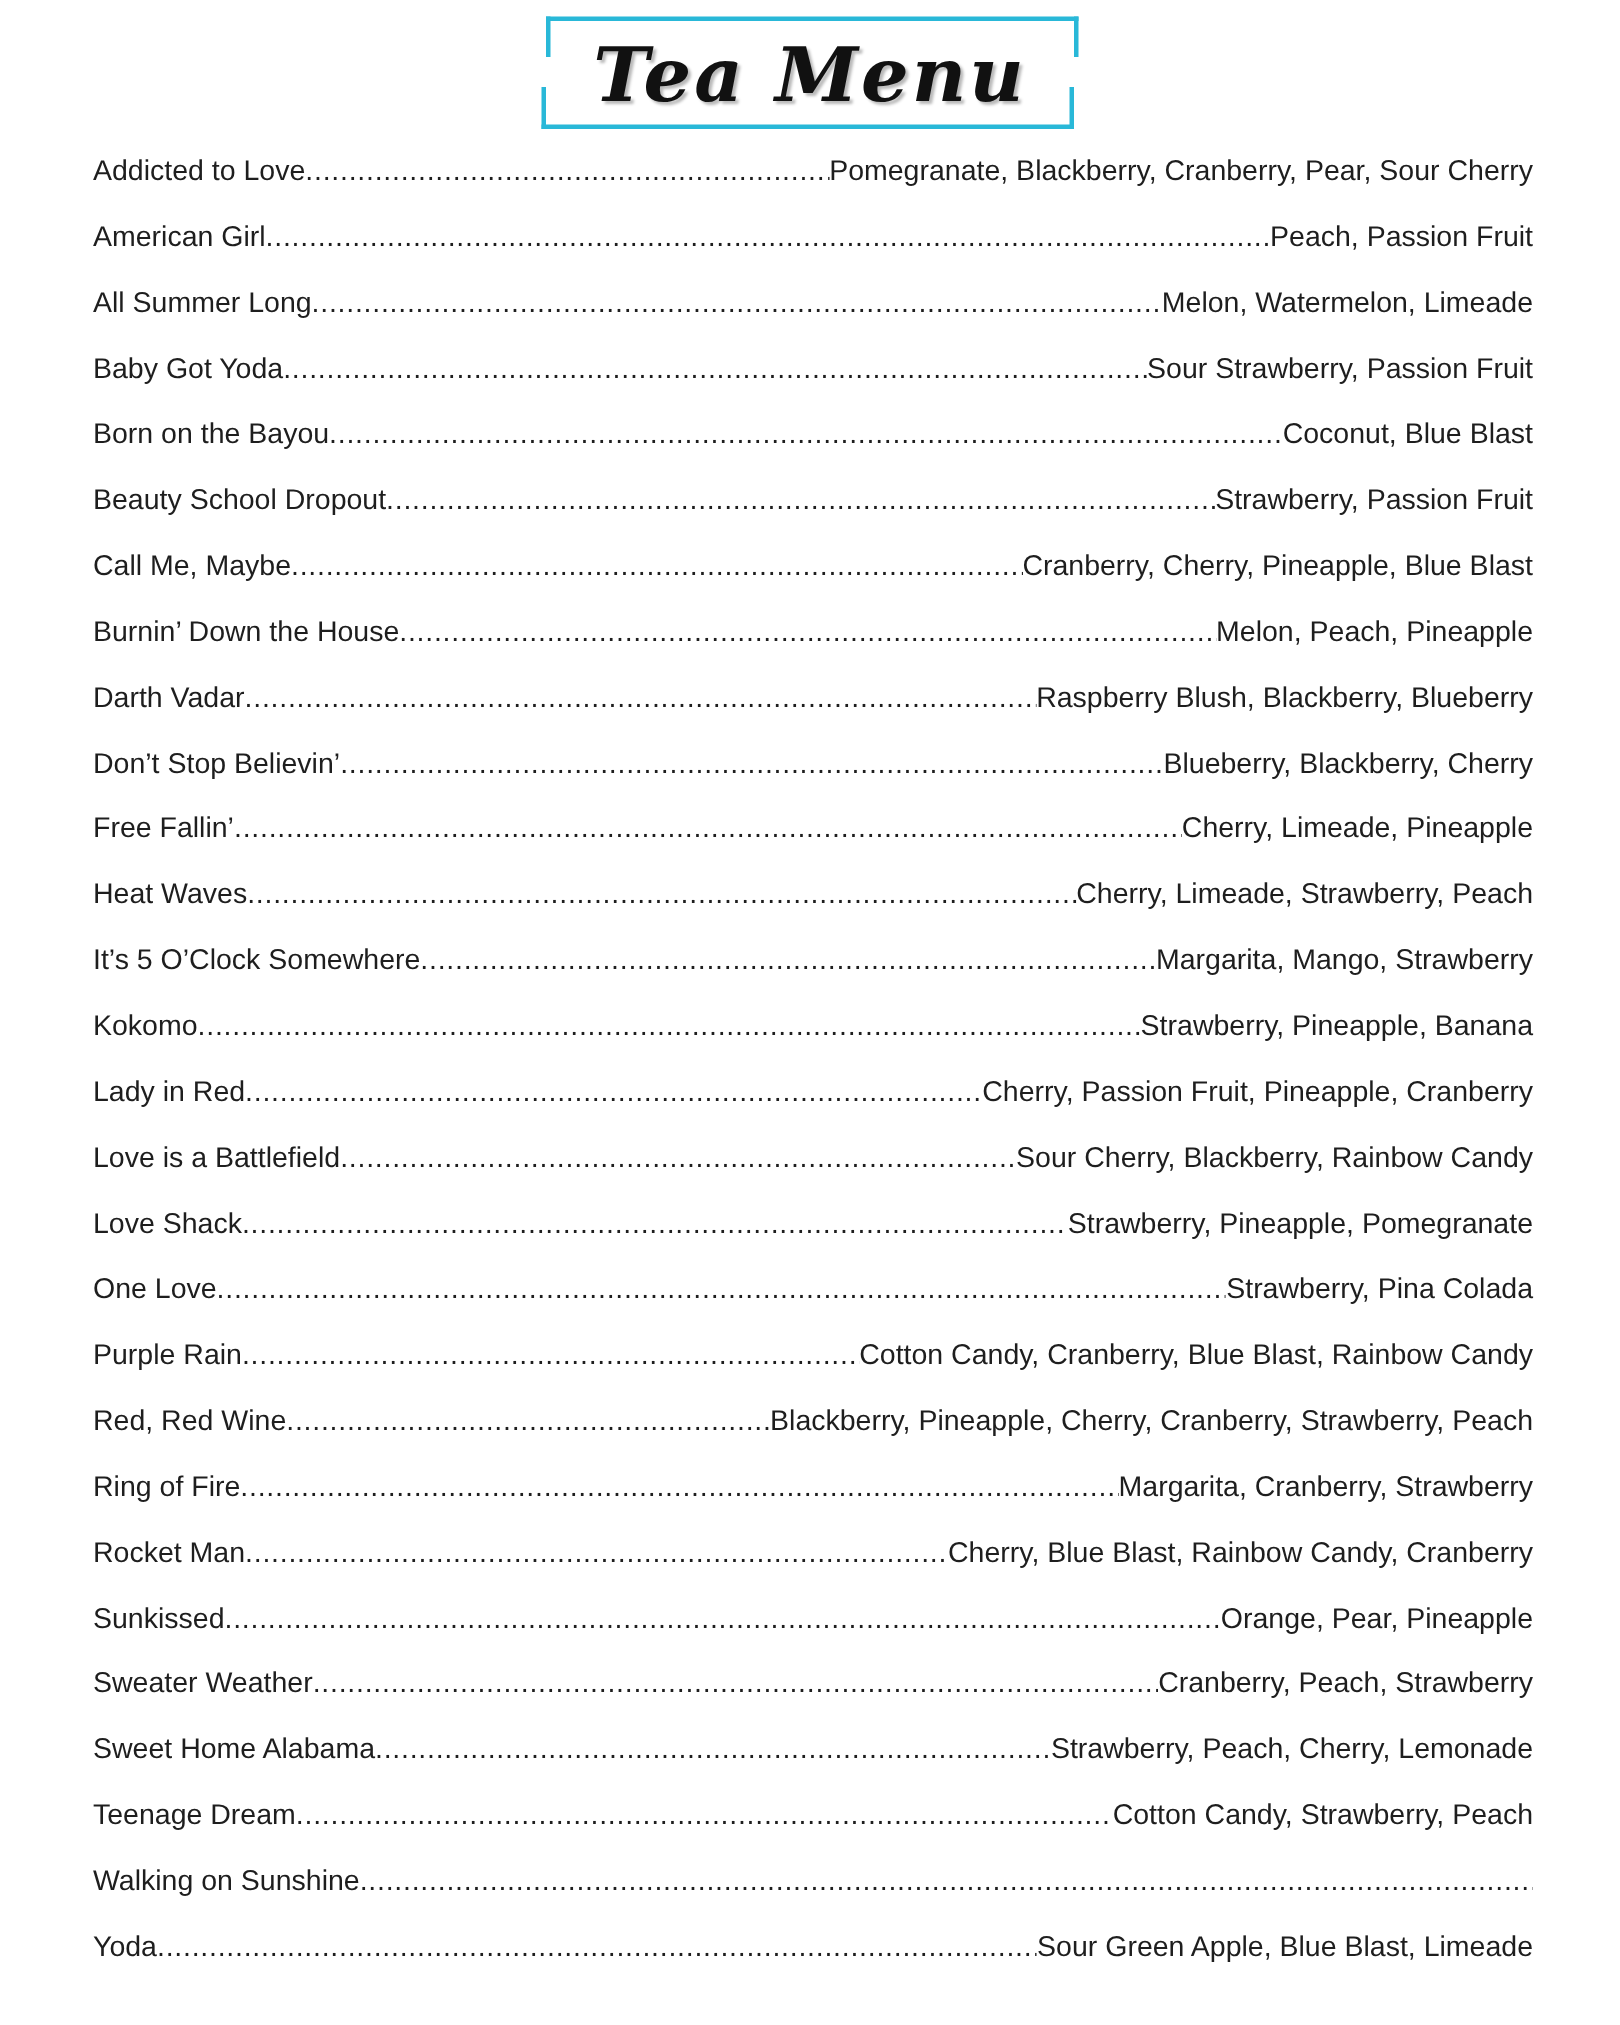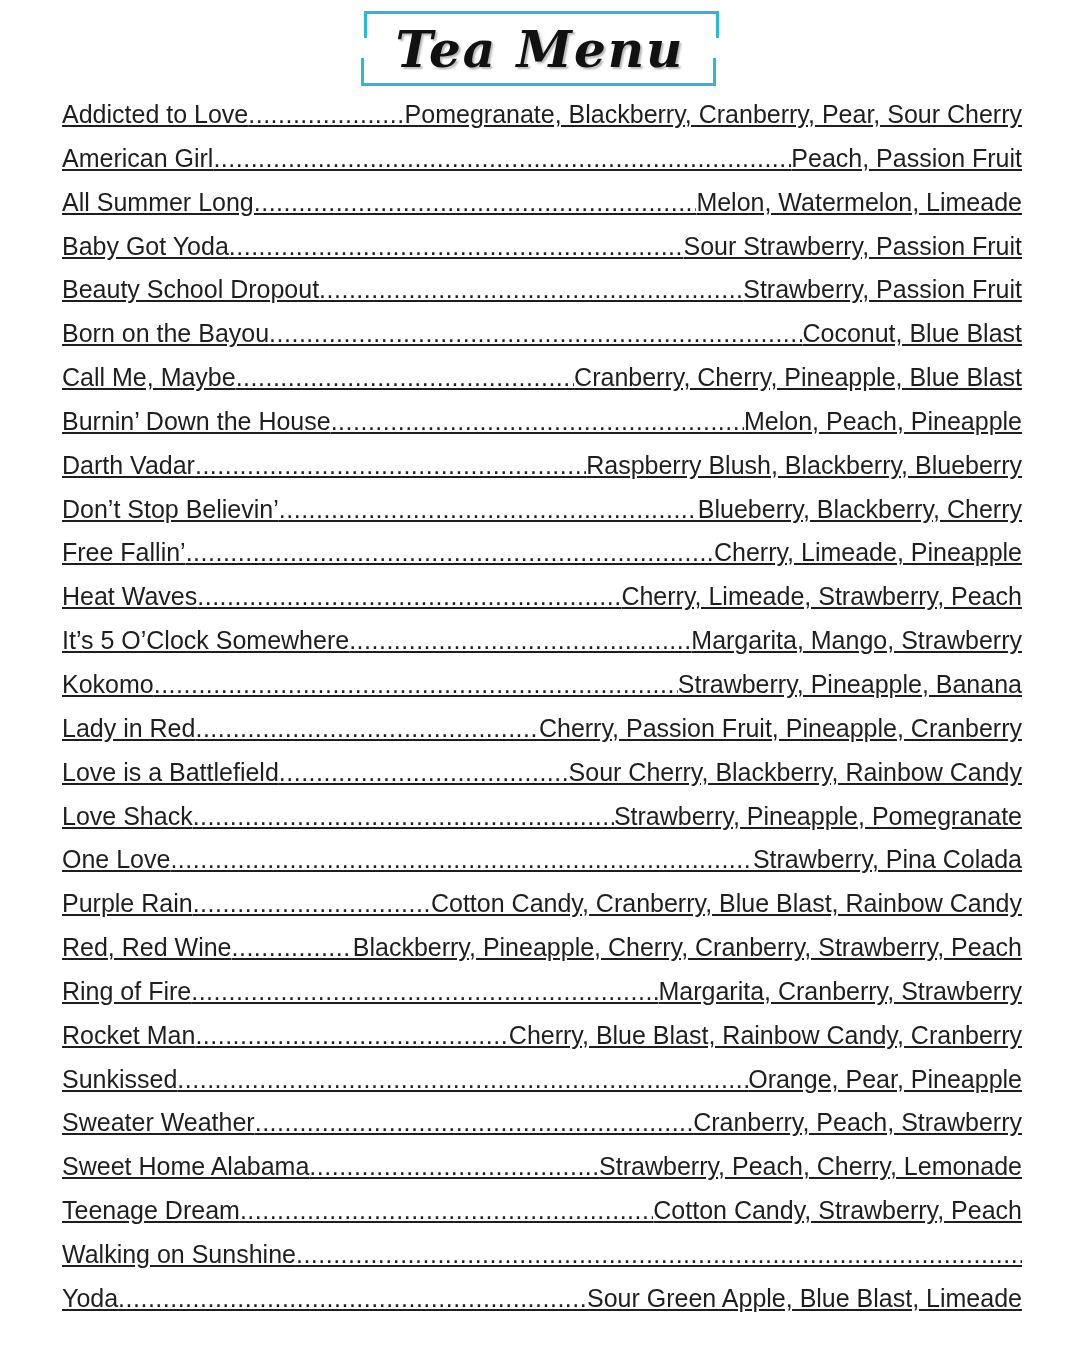--- a/index.html
+++ b/index.html
@@ -9,21 +9,20 @@
   }
   .page {
     position: relative;
     width: 1080px;
     height: 1350px;
     background: #ffffff;
     font-family: "Liberation Sans", sans-serif;
     color: var(--text, #1e1e1e);
     overflow: hidden;
     box-sizing: border-box;
-    text-decoration: underline;
   }
 
   
   .title-frame {
     position: relative;
     width: 358px;
     height: 75px;
     margin: 11px auto 0 auto;
   }
   .frame-top {
@@ -62,21 +61,21 @@
 
   
   .menu-list {
     padding: 7px 58px 0 62px;
   }
   .menu-row {
     display: flex;
     align-items: baseline;
     height: 43.85px;
     line-height: 43.85px;
-    font-size: 25px;
+    font-size: 19px;
     font-weight: 400;
     color: var(--text, #1e1e1e);
     white-space: nowrap;
   }
   .item-name {
     flex: 0 0 auto;
     white-space: nowrap;
   }
   .dot-leader {
     flex: 1 1 auto;
@@ -123,32 +122,32 @@
       <span class="item-ingredients">Melon, Watermelon, Limeade</span>
     </div>
 
     <div class="menu-row">
       <span class="item-name">Baby Got Yoda</span>
       <span class="dot-leader"></span>
       <span class="item-ingredients">Sour Strawberry, Passion Fruit</span>
     </div>
 
     <div class="menu-row">
+      <span class="item-name">Born on the Bayou</span>
+      <span class="dot-leader"></span>
+      <span class="item-ingredients">Coconut, Blue Blast</span>
+    </div>
+
+    <div class="menu-row">
       <span class="item-name">Beauty School Dropout</span>
       <span class="dot-leader"></span>
       <span class="item-ingredients">Strawberry, Passion Fruit</span>
     </div>
 
     <div class="menu-row">
-      <span class="item-name">Born on the Bayou</span>
-      <span class="dot-leader"></span>
-      <span class="item-ingredients">Coconut, Blue Blast</span>
-    </div>
-
-    <div class="menu-row">
       <span class="item-name">Call Me, Maybe</span>
       <span class="dot-leader"></span>
       <span class="item-ingredients">Cranberry, Cherry, Pineapple, Blue Blast</span>
     </div>
 
     <div class="menu-row">
       <span class="item-name">Burnin’ Down the House</span>
       <span class="dot-leader"></span>
       <span class="item-ingredients">Melon, Peach, Pineapple</span>
     </div>

